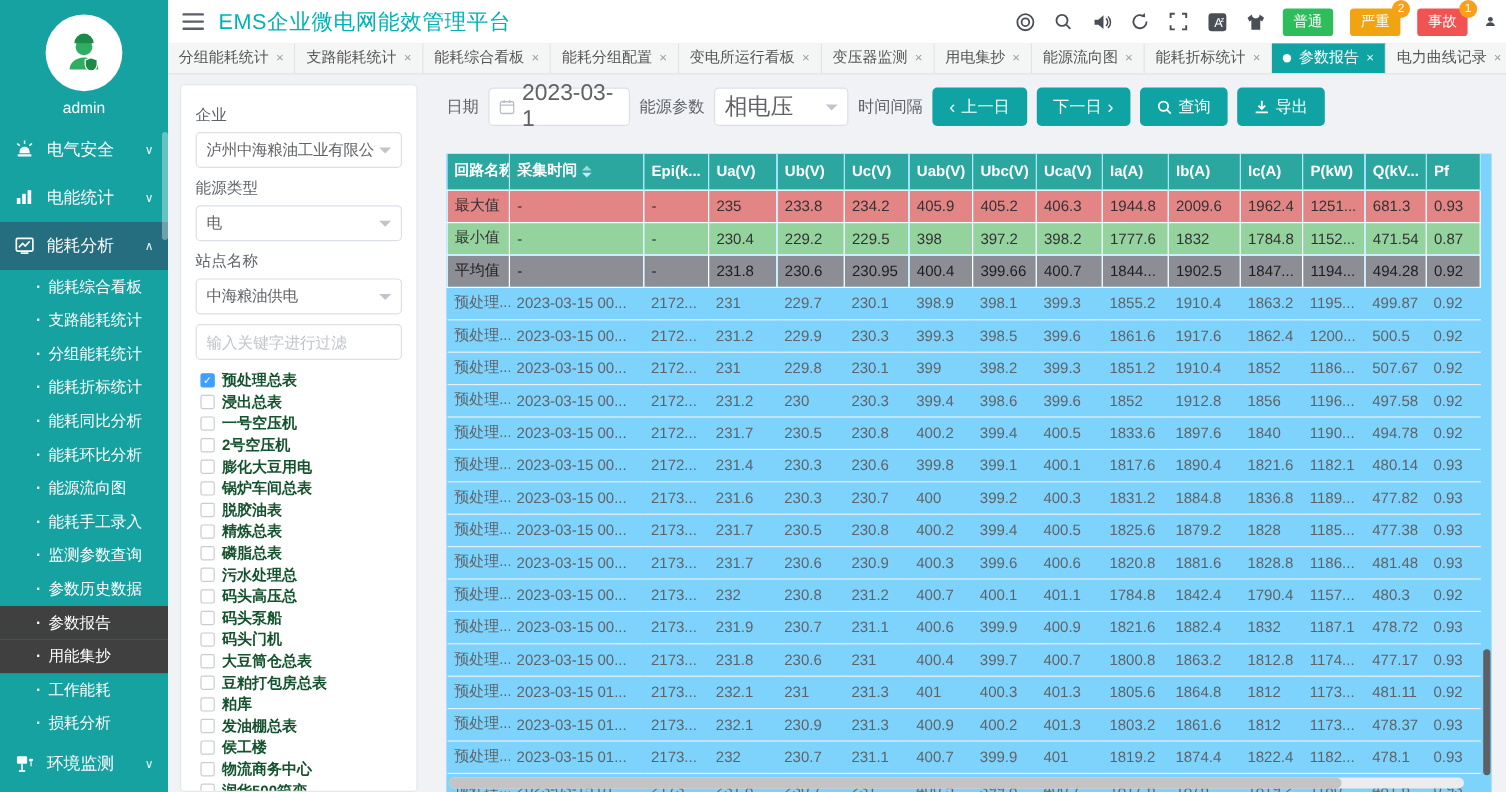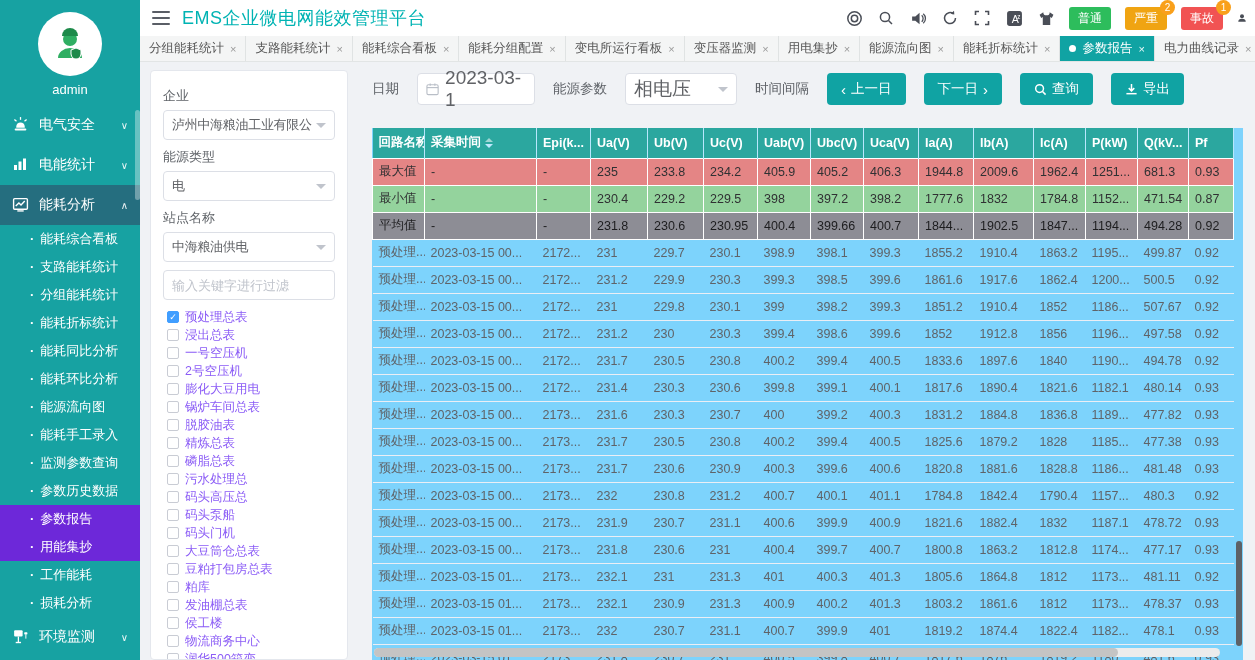--- a/index.html
+++ b/index.html
@@ -13,21 +13,21 @@
   .avatar-wrap { text-align:center; padding-top:12px; }
   .avatar { width:64px; height:64px; border-radius:50%; background:#fff; margin:0 auto; display:flex; align-items:center; justify-content:center; }
   .username { color:#fff; font-size:13px; margin-top:6px; }
   .menu { margin-top:8px; }
   .menu-group { height:40px; display:flex; align-items:center; padding:0 12px; cursor:pointer; font-size:14px; }
   .menu-group .gicon { width:18px; height:18px; margin-right:9px; display:inline-flex; }
   .menu-group .chev { margin-left:auto; font-size:10px; opacity:.9; }
   .menu-group.expanded { background:#256e7f; }
   .submenu-item { height:28px; line-height:28px; padding-left:30px; font-size:13px; cursor:pointer; white-space:nowrap; }
   .submenu-item .dot { margin-right:6px; font-weight:bold; }
-  .submenu-item.active, .submenu-item.highlight { background:#6d28d9; }
+  .submenu-item.active, .submenu-item.highlight { background:#404040; }
 
   
   .right-col { flex:1; display:flex; flex-direction:column; min-width:0; }
 
   .topbar { height:36px; background:#fff; display:flex; align-items:center; padding:0 8px 0 12px; flex:0 0 36px; }
   .hamburger { width:18px; height:14px; display:inline-flex; flex-direction:column; justify-content:space-between; cursor:pointer; margin-right:12px; }
   .hamburger i { display:block; height:2px; background:#5a5e66; border-radius:1px; }
   .app-title { color:#00b3b3; font-size:18px; letter-spacing:.5px; white-space:nowrap; }
   .topbar-right { margin-left:auto; display:flex; align-items:center; gap:14px; }
   .tb-icon { width:18px; height:18px; display:inline-flex; align-items:center; justify-content:center; cursor:pointer; color:#4a4e57; }
@@ -50,25 +50,25 @@
   .f-select { height:30px; border:1px solid #dcdfe6; border-radius:4px; display:flex; align-items:center; padding:0 8px; color:#606266; font-size:13px; cursor:pointer; margin-bottom:8px; background:#fff; }
   .f-select .val { flex:1; white-space:nowrap; overflow:hidden; letter-spacing:-.3px; }
   .caret-down { width:0; height:0; border-left:5px solid transparent; border-right:5px solid transparent; border-top:5px solid #c0c4cc; margin-left:4px; flex:0 0 auto; }
   .f-input { height:30px; border:1px solid #dcdfe6; border-radius:4px; padding:0 8px; display:flex; align-items:center; margin:4px 0 8px; }
   .f-input input { border:none; outline:none; width:100%; font-size:13px; color:#0f766e; font-family:inherit; }
   .f-input input::placeholder { color:#c0c4cc; }
   .meter-list { overflow:hidden; }
   .meter-item { height:18px; display:flex; align-items:center; cursor:pointer; }
   .cbox { width:12px; height:12px; border:1px solid #c9ccd4; border-radius:2px; margin:0 6px 0 4px; flex:0 0 auto; background:#fff; display:flex; align-items:center; justify-content:center; font-size:9px; color:#fff; }
   .cbox.checked { background:#409eff; border-color:#409eff; }
-  .meter-label { font-size:12.5px; color:#8b5cf6; white-space:nowrap; }
+  .meter-label { font-size:12.5px; color:#14532d; white-space:nowrap;font-weight:bold; }
 
   
   .main { flex:1; min-width:0; padding:10px 12px 0 24px; display:flex; flex-direction:column; }
-  .toolbar { display:flex; align-items:center; gap:18px; flex:0 0 34px; }
+  .toolbar { display:flex; align-items:center; gap:8px; flex:0 0 34px; }
   .t-label { color:#5f6368; font-size:13.5px; white-space:nowrap; }
   .t-field { height:32px; background:#fff; border:1px solid #dcdfe6; border-radius:4px; display:flex; align-items:center; padding:0 8px; font-size:19px; color:#606266; }
   .date-field { width:118px; gap:6px; }
   .sel-field { width:112px; }
   .sel-field .val { flex:1; }
   .btn { height:32px; background:#10a3a3; border:none; border-radius:4px; color:#fff; font-size:13.5px; padding:0 14px; display:inline-flex; align-items:center; gap:5px; cursor:pointer; font-family:inherit; white-space:nowrap; }
   .btn .arr { font-size:15px; line-height:1; }
 
   .table-card { margin-top:22px; background:#7dd3fc; flex:1; position:relative; overflow:hidden; }
   table { border-collapse:collapse; table-layout:fixed; width:861px; }

